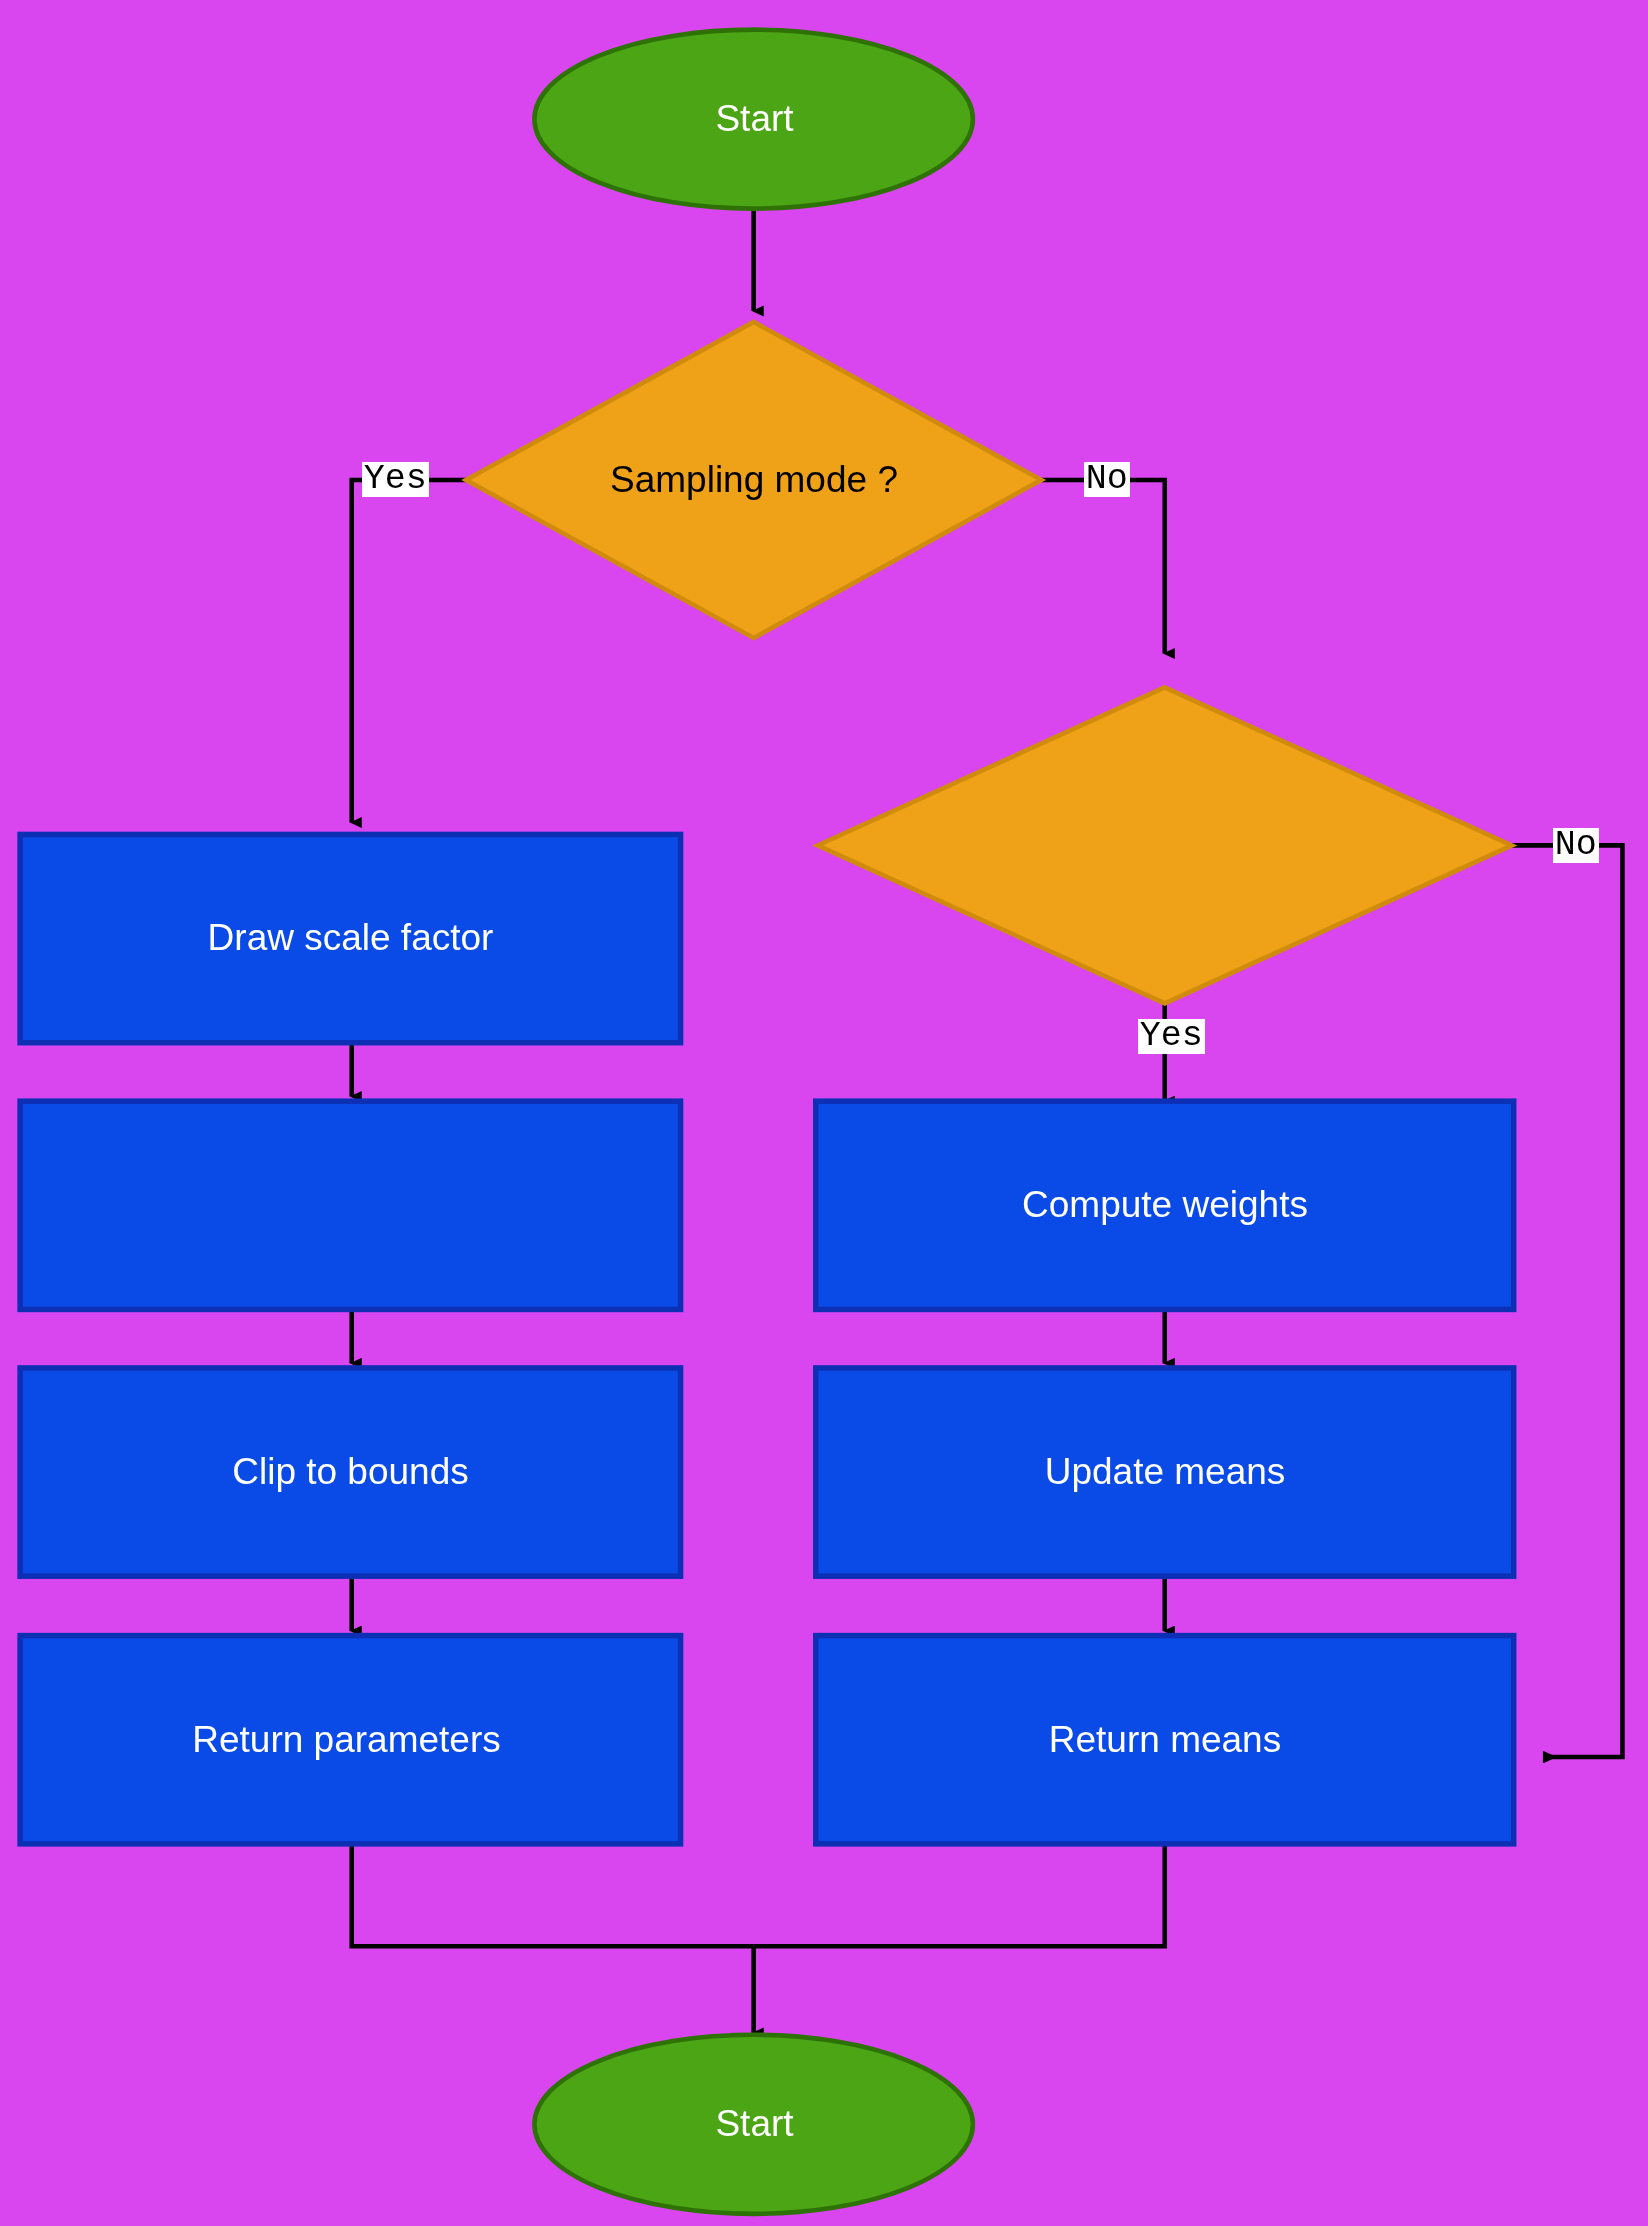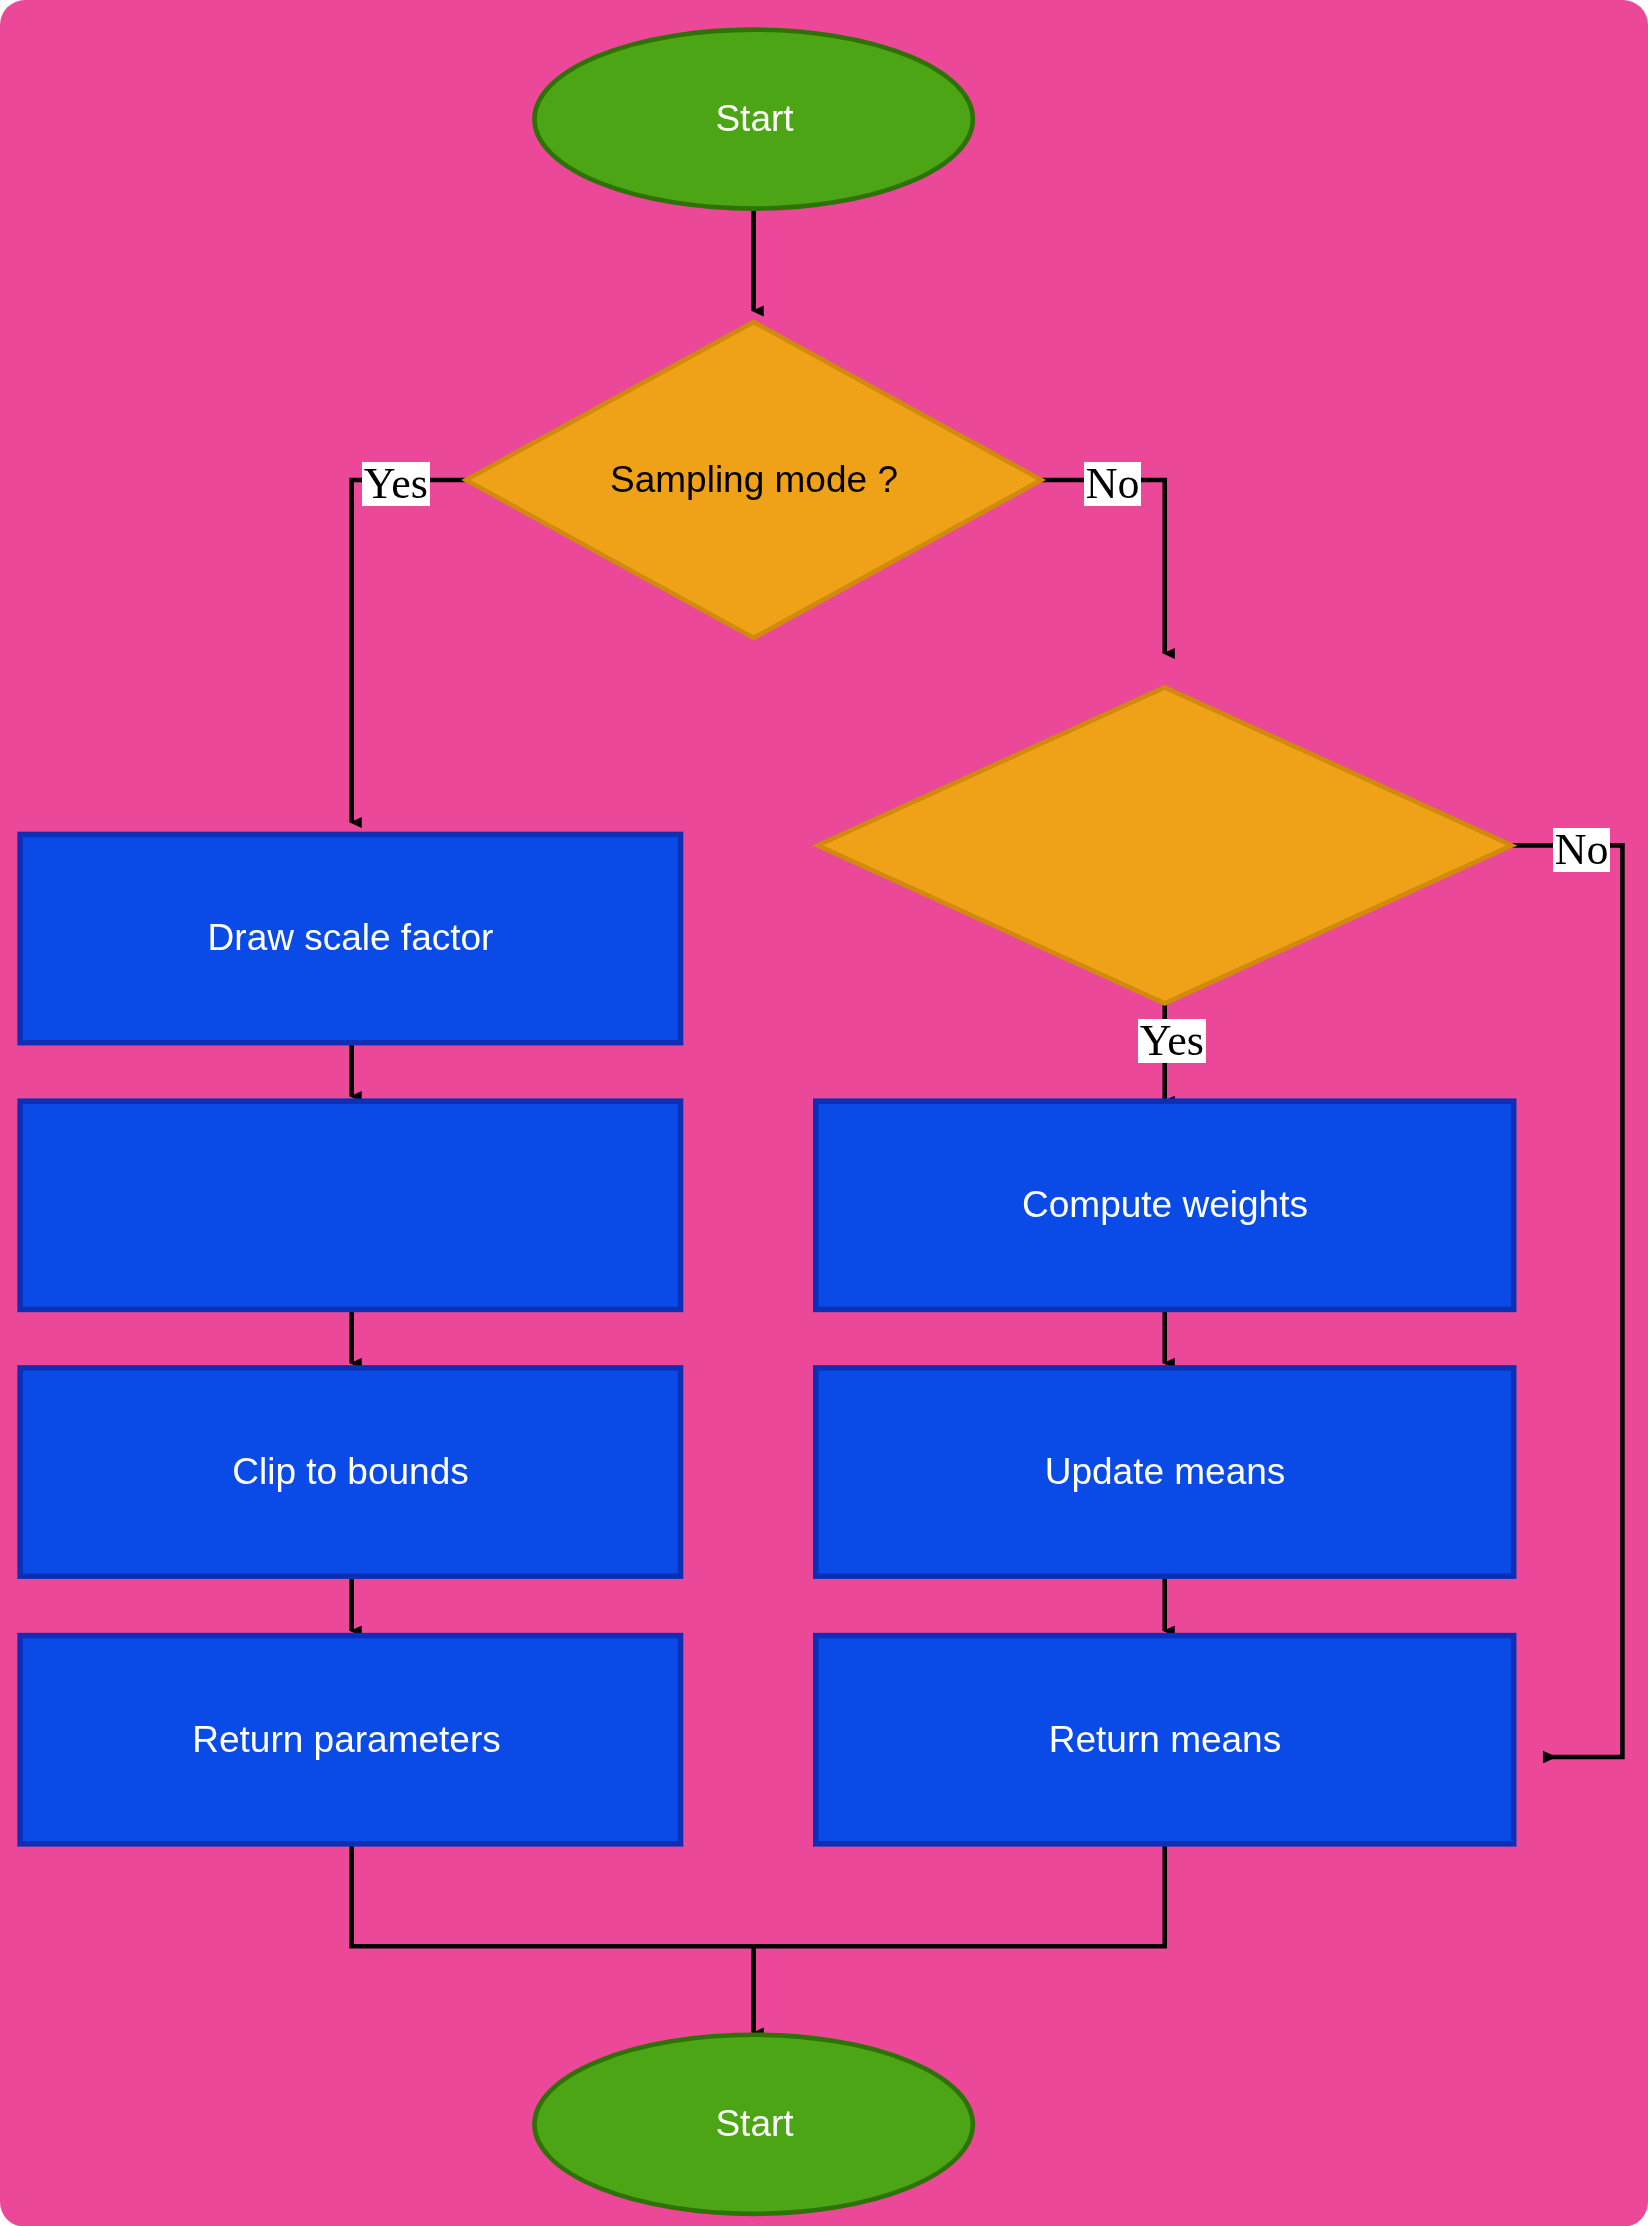--- a/index.html
+++ b/index.html
@@ -4,24 +4,23 @@
 <style>
   html, body {
     margin: 0;
     padding: 0;
     background: #ffffff;
   }
   #canvas {
     position: relative;
     width: 1648px;
     height: 2227px;
-    background: #ec4899;
+    background: #d946ef;
     overflow: hidden;
     font-family: "Liberation Sans", sans-serif;
-    border-radius: 25px;
   }
   svg.layer {
     position: absolute;
     left: 0;
     top: 0;
     width: 1648px;
     height: 2227px;
   }
   .node-label {
     position: absolute;
@@ -39,22 +38,22 @@
     font-weight: 400;
   }
   .label-black {
     color: #000000;
     font-size: 37px;
     font-weight: 400;
   }
   .edge-label {
     position: absolute;
     color: #000000;
-    font-size: 44px;
-    font-family: Liberation Serif, serif;
+    font-size: 35px;
+    font-family: Liberation Mono, monospace;
     white-space: nowrap;
     background: #ffffff;
     line-height: 1;
     padding: 0 1.8px;
   }
 </style>
 </head>
 <body>
 
 <div id="canvas">

